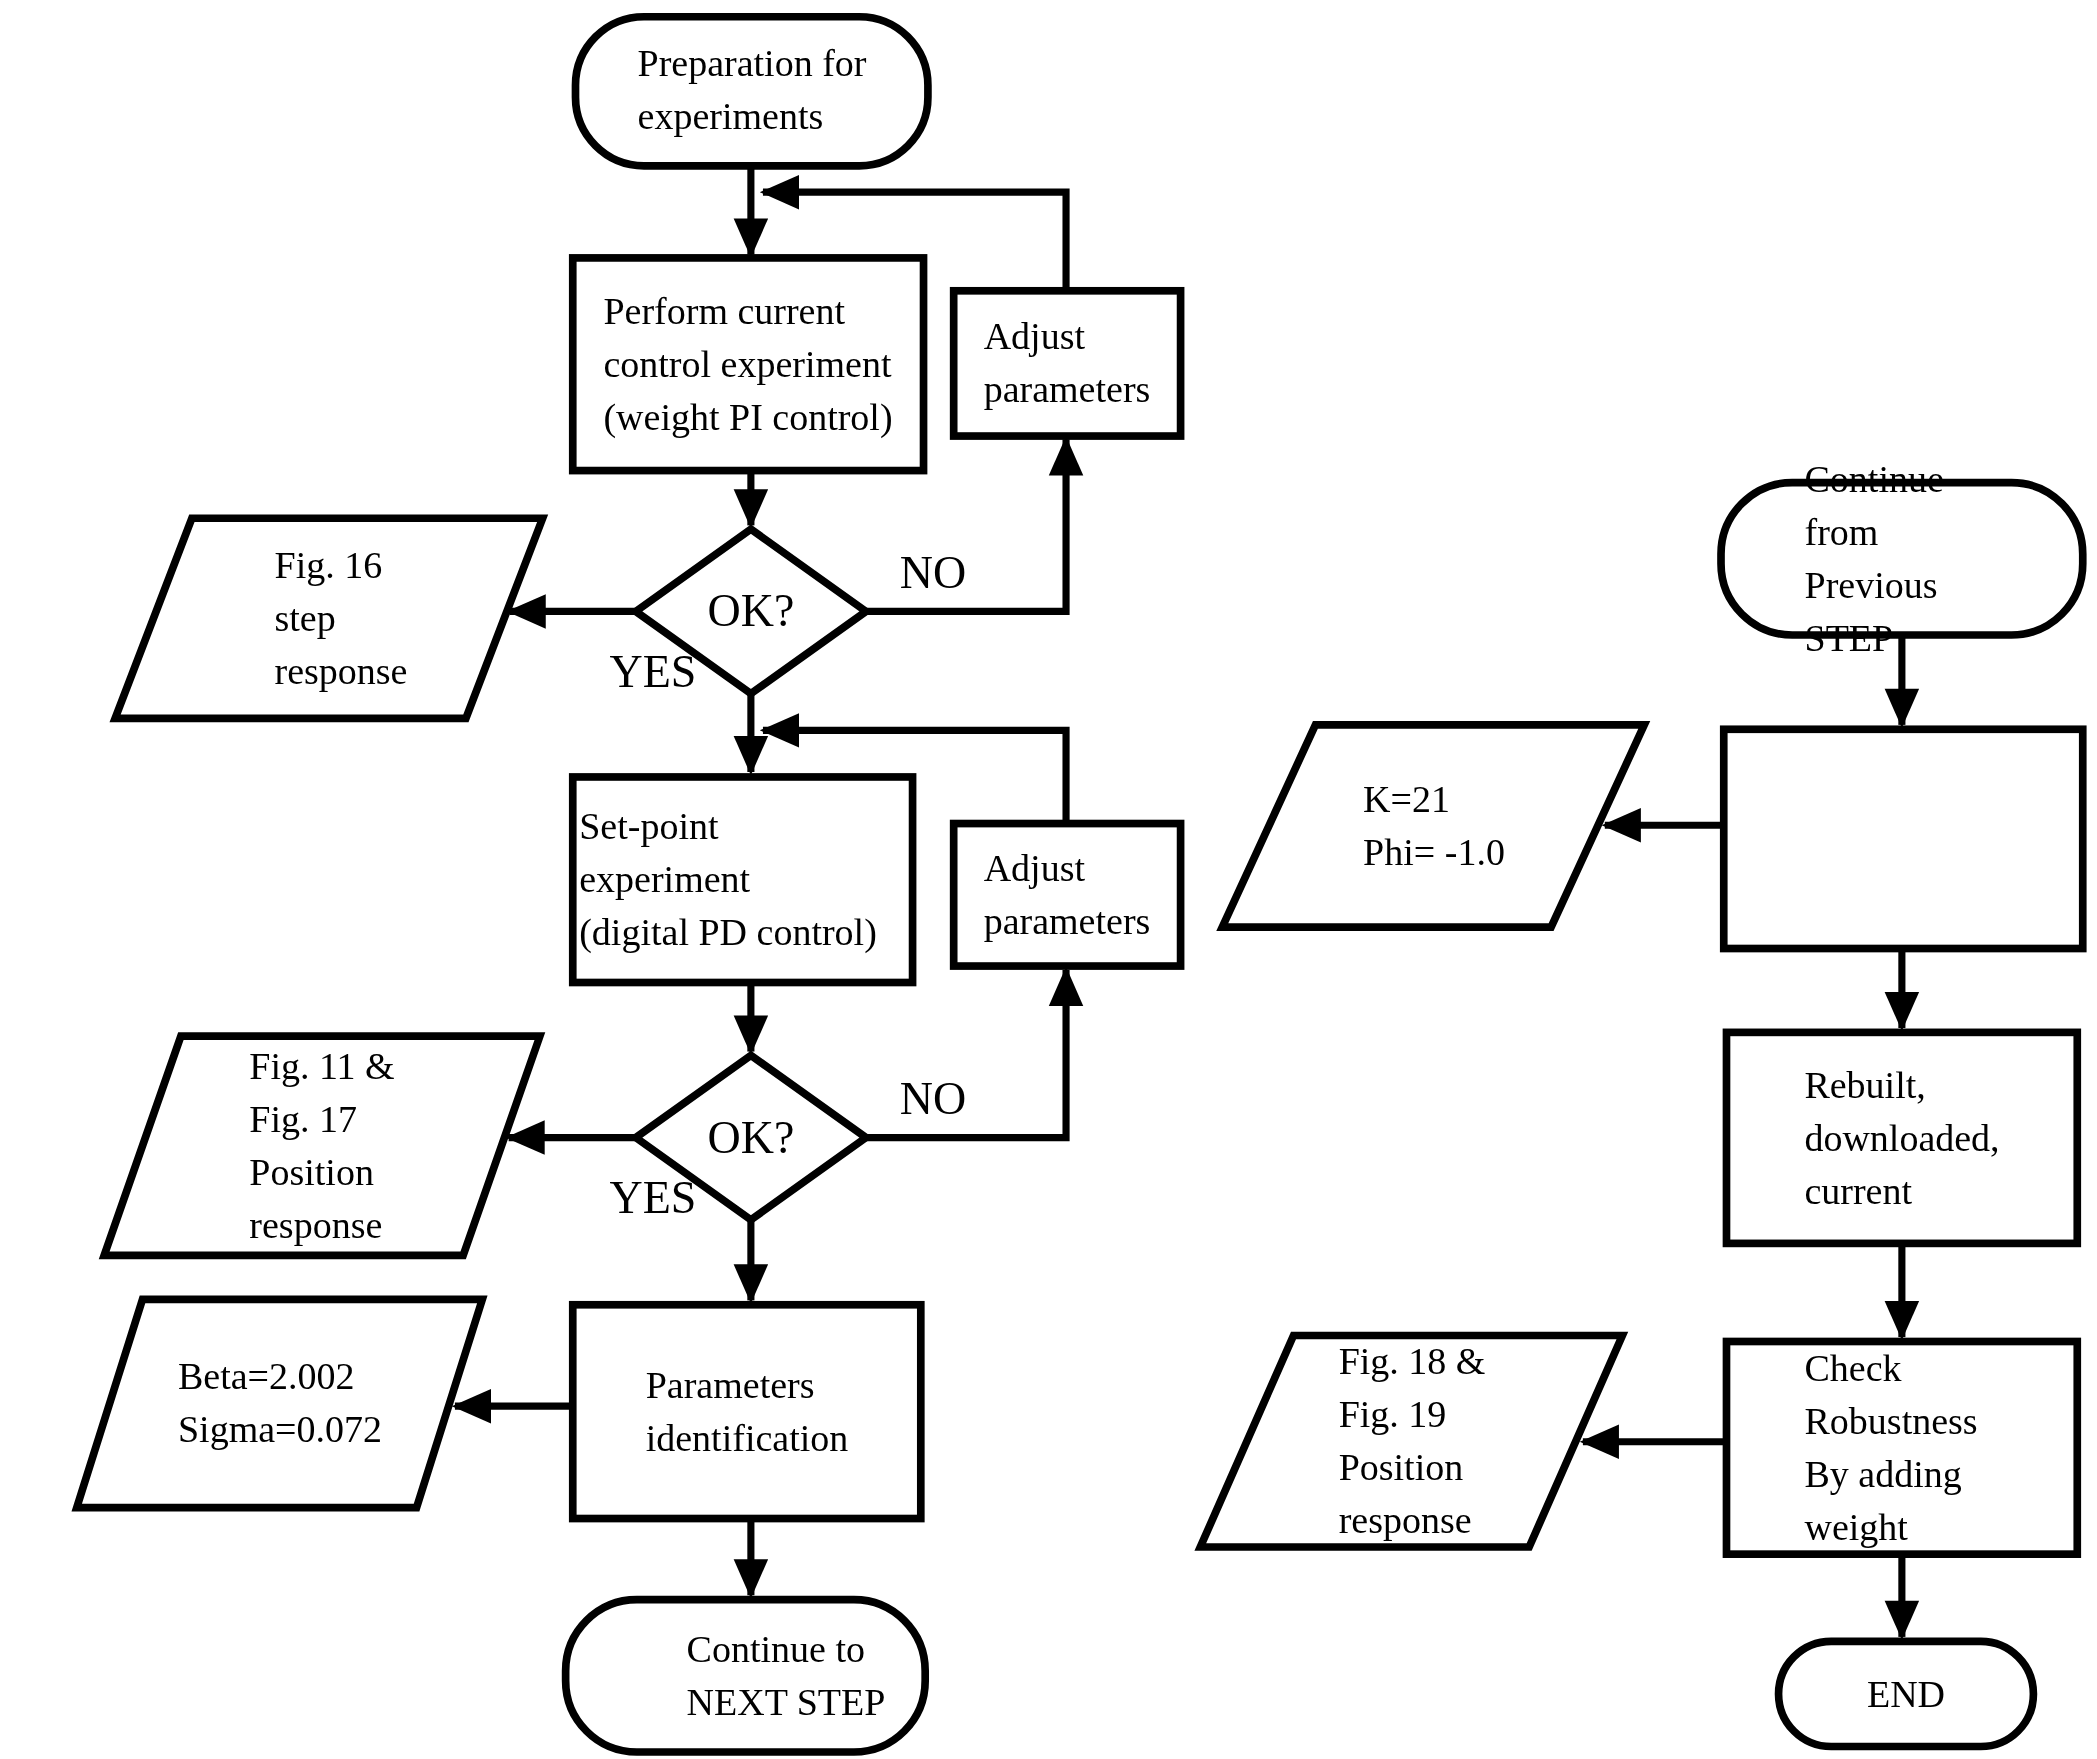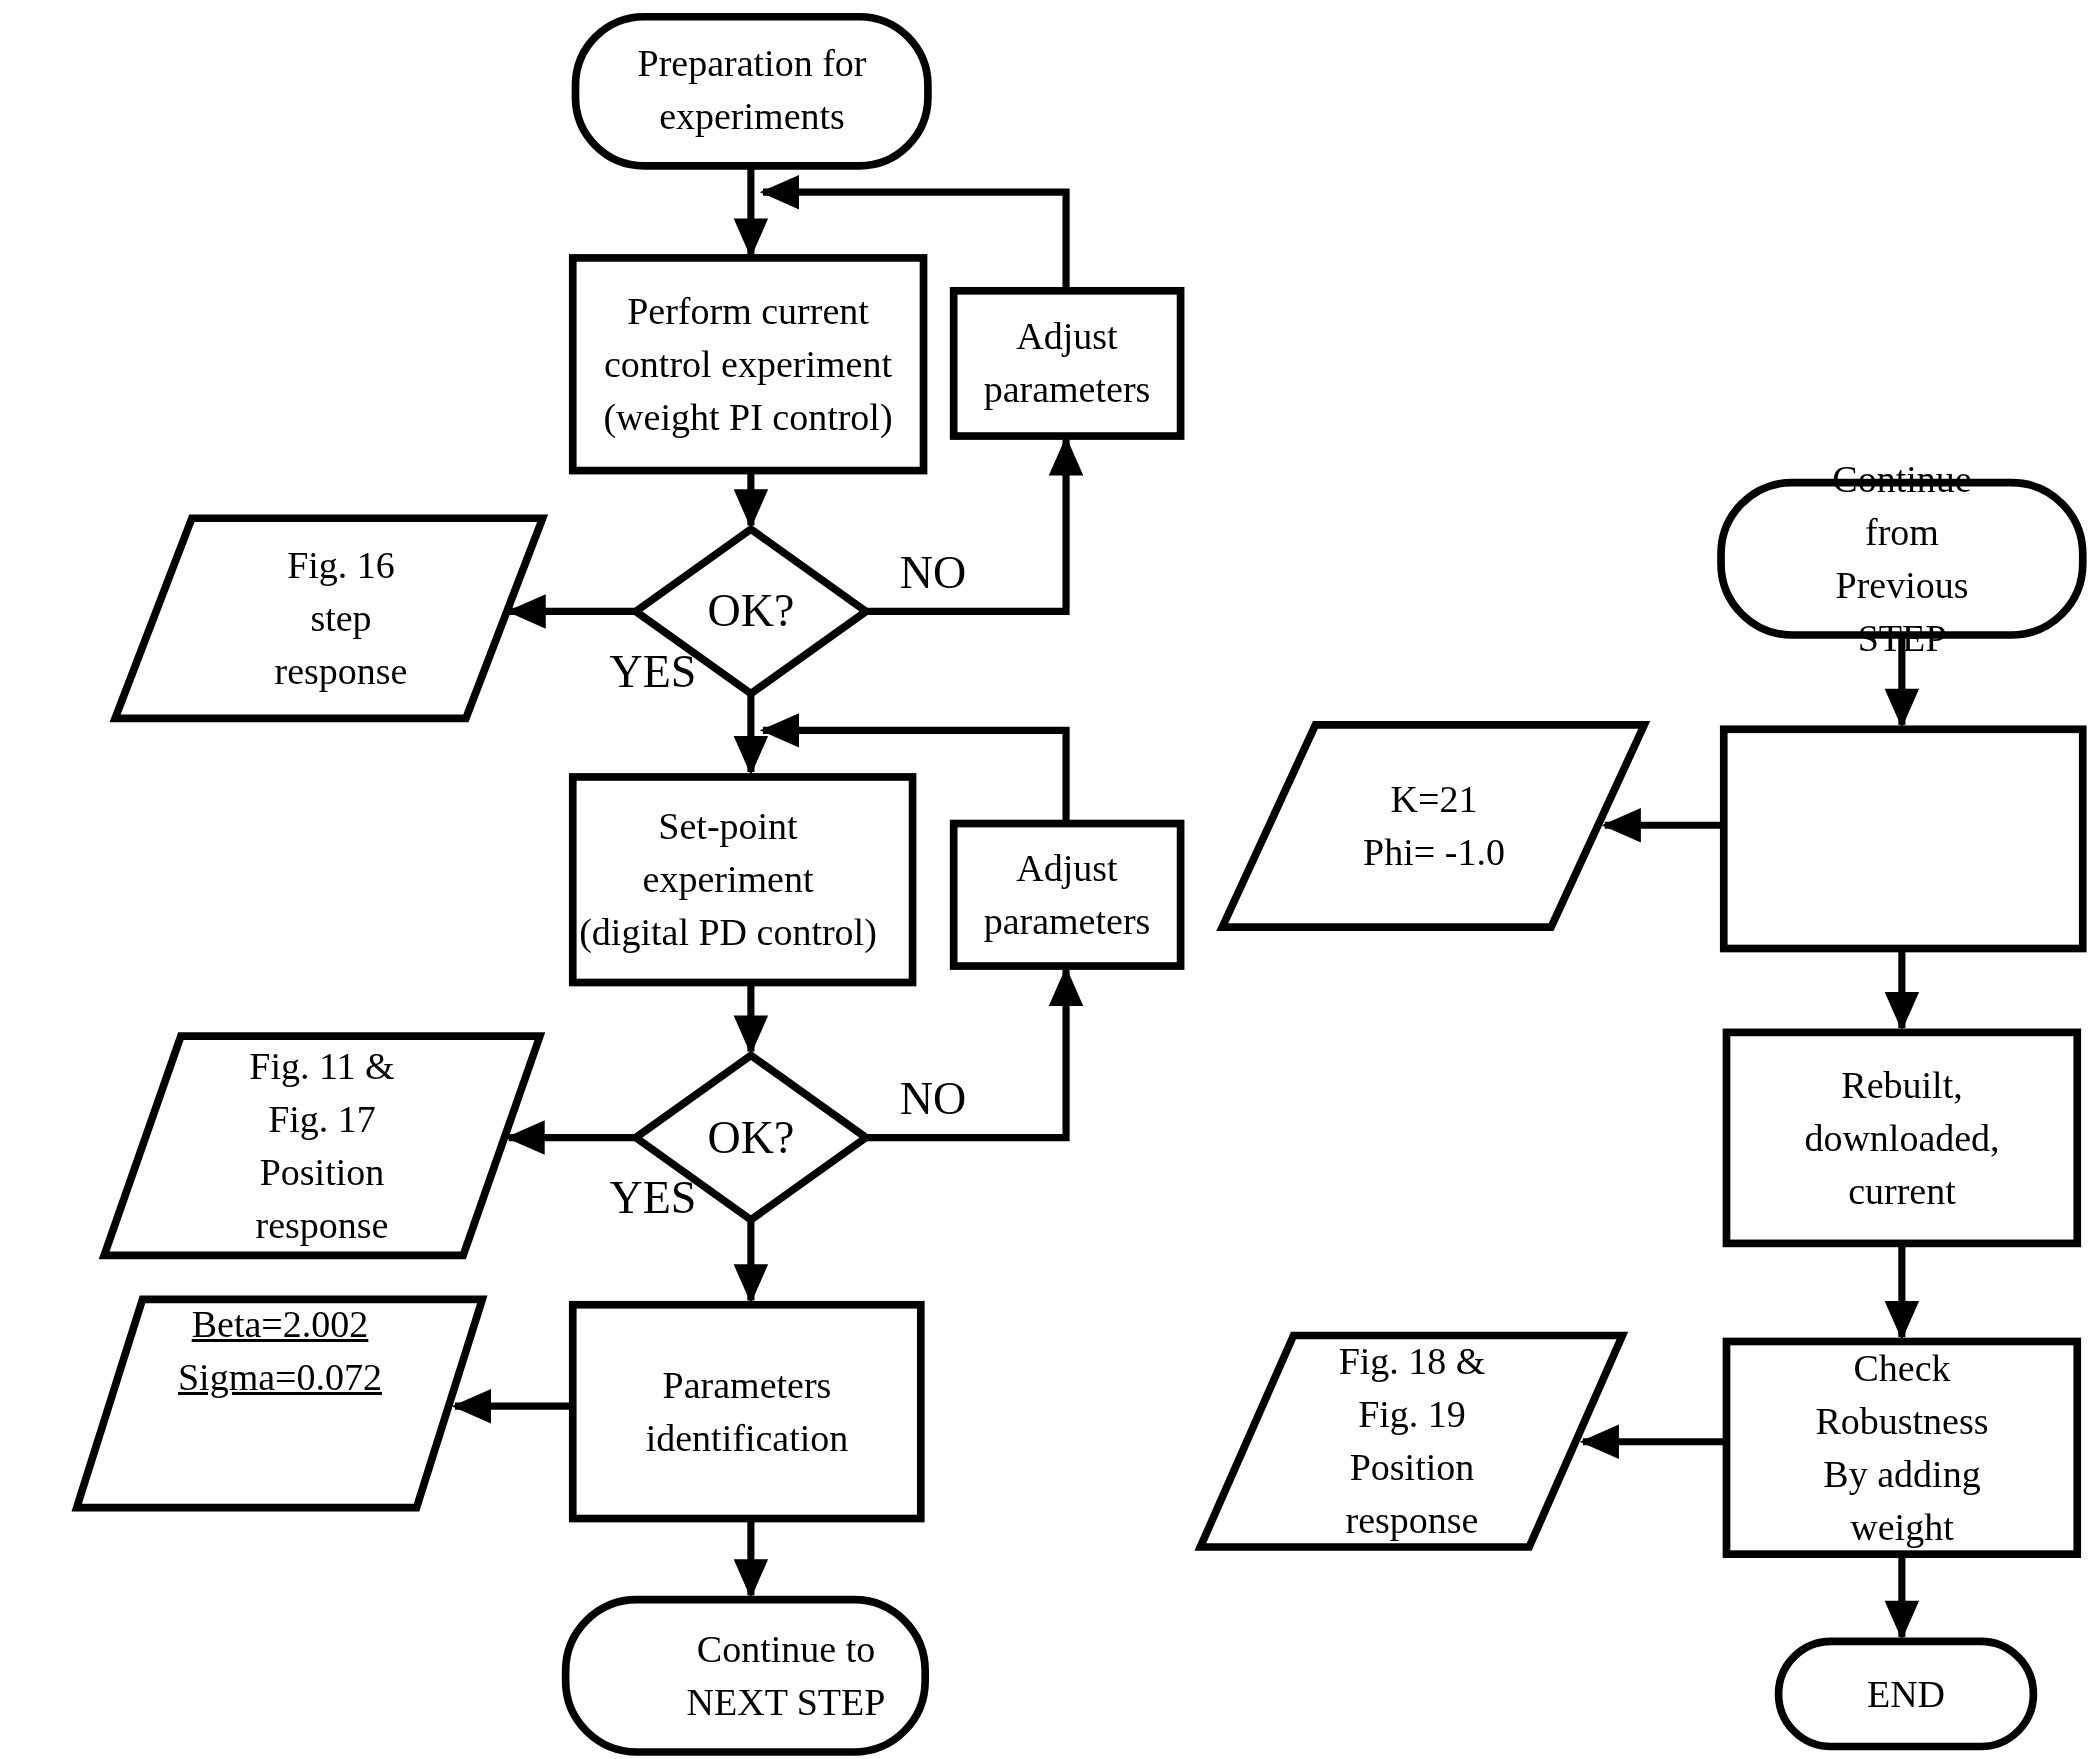--- a/index.html
+++ b/index.html
@@ -13,21 +13,21 @@
     color: #000000;
   }
   svg.layer { position: absolute; left: 0; top: 0; width: 2097px; height: 1760px; }
   .shape { fill: #ffffff; stroke: #000000; stroke-width: 14px; }
   .edge  { fill: none; stroke: #000000; stroke-width: 13px; }
   .lbl {
     position: absolute;
     transform: translate(-50%, -50%);
     font-size: 38px;
     line-height: 53px;
-    text-align: center;
+    text-align: left;
     white-space: pre-line;
   }
   .tag {
     position: absolute;
     transform: translate(-50%, -50%);
     font-size: 46px;
     line-height: 46px;
     text-align: center;
     white-space: pre;
   }
@@ -110,21 +110,21 @@
 parameters</div>
   <div class="tag" style="left:751px; top:1138px;">OK?</div>
   <div class="tag" style="left:933px; top:1099px;">NO</div>
   <div class="tag" style="left:653px; top:1198px;">YES</div>
   <div class="lbl" style="left:322px;  top:1146px;">Fig. 11 &amp;
 Fig. 17
 Position
 response</div>
   <div class="lbl" style="left:747px; top:1412px;">Parameters
 identification</div>
-  <div class="lbl" style="left:280px;  top:1351px;text-decoration:underline;">Beta=2.002
+  <div class="lbl" style="left:280px;  top:1403px;">Beta=2.002
 Sigma=0.072</div>
   <div class="lbl" style="left:786px; top:1676px;">Continue to
 NEXT STEP</div>
 
   <div class="lbl" style="left:1902px; top:559px;">Continue from
 Previous STEP</div>
   <div class="lbl" style="left:1434px; top:826px;">K=21
 Phi= -1.0</div>
   <div class="lbl" style="left:1902px; top:1138px;">Rebuilt,
 downloaded,

